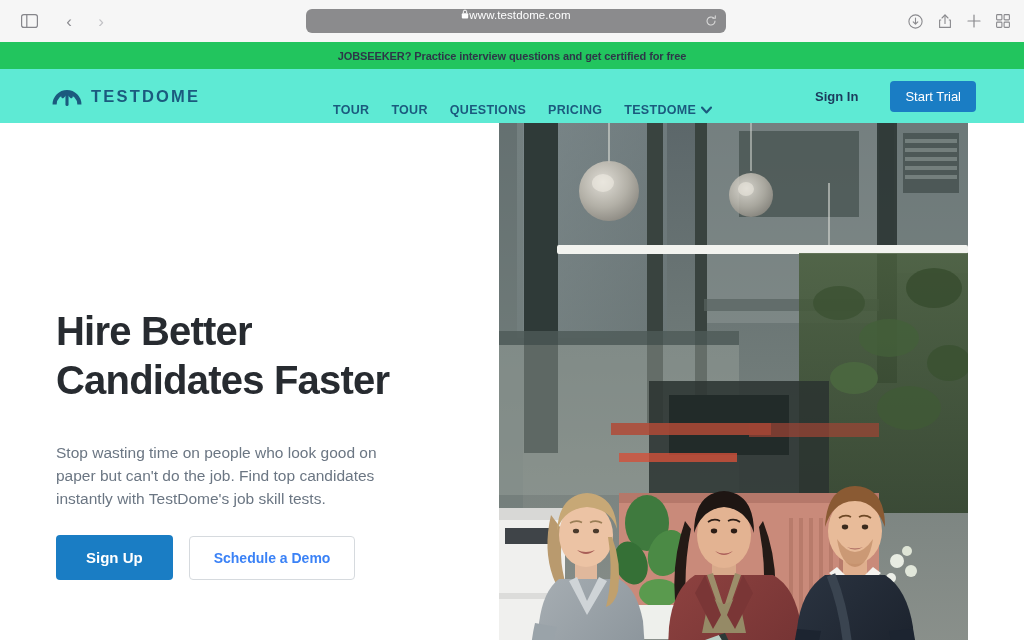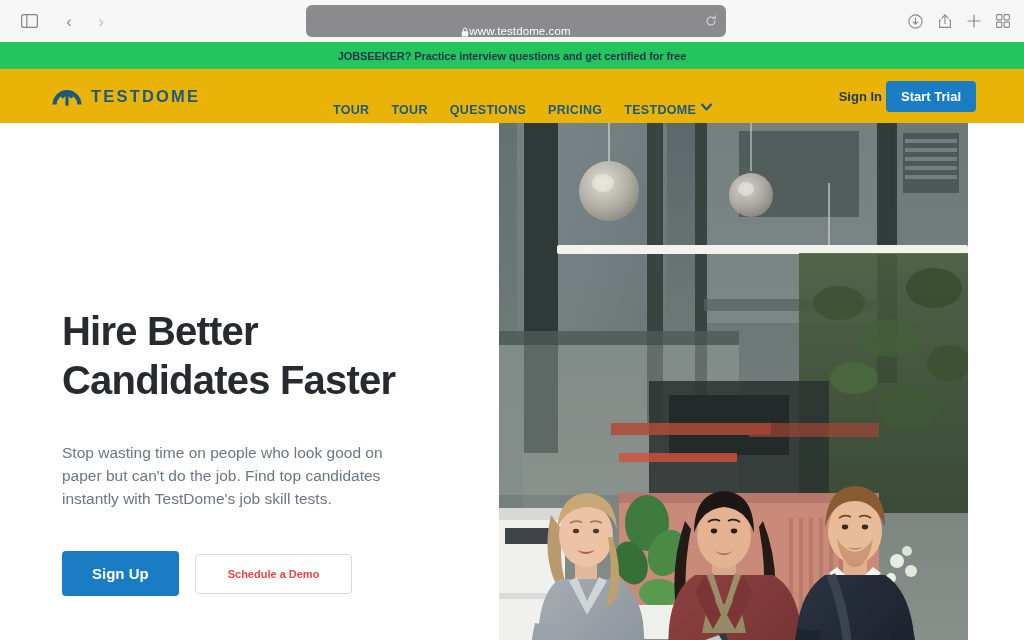--- a/index.html
+++ b/index.html
@@ -33,25 +33,25 @@
   .ext-icons {
     display: flex; align-items: center; gap: 11px;
     margin-left: 196px;
   }
   .ext-icon { width: 17px; height: 19px; display: block; }
 
   .url-bar {
     position: absolute;
     left: 306px;
     width: 420px;
-    height: 32px;
+    height: 24px;
     background: #8b8b8d;
     border-radius: 6px;
     display: flex;
-    align-items: flex-end;
+    align-items: flex-start;
     justify-content: center;
     gap: 0;
   }
   .url-text {
     color: #ffffff;
     font-size: 11.5px;
     letter-spacing: 0.1px;
   }
   .lock-icon { width: 8px; height: 10px; display: block; }
   .reload-icon {
@@ -78,21 +78,21 @@
   .promo-text {
     font-size: 11px;
     font-weight: bold;
     color: #2d3748;
     letter-spacing: -0.1px;
   }
 
   
   .site-header {
     height: 54px;
-    background: #eab308;
+    background: #5eead4;
     display: flex;
     align-items: center;
     padding: 0 48px 0 52px;
     position: relative;
   }
   .logo-wrap { display: flex; align-items: center; gap: 9px; }
   .logo-mark { width: 30px; height: 24px; display: block; }
   .logo-text {
     font-size: 16.5px;
     font-weight: bold;
@@ -107,101 +107,102 @@
     align-items: center;
     gap: 22px;
   }
   .nav-link {
     font-size: 12.5px;
     font-weight: bold;
     color: #1b5a7e;
     letter-spacing: 0.3px;
     text-decoration: none;
     display: flex;
+    align-items: center;
     gap: 5px;
     white-space: nowrap;
     margin-top: 28px;
   }
   .chev { width: 11px; height: 8px; display: block; }
 
   .header-right {
     margin-left: auto;
     display: flex;
     align-items: center;
-    gap: 4px;
+    gap: 32px;
   }
   .signin-link {
     font-size: 13px;
     font-weight: bold;
     color: #1b3a5c;
     text-decoration: none;
   }
   .trial-btn {
     background: #1a7dc4;
     color: #ffffff;
     font-size: 13px;
-    font-weight: bold;
+    font-weight: normal;
     border: none;
     border-radius: 4px;
     padding: 8px 15px;
     cursor: pointer;
     font-family: "Liberation Sans", sans-serif;
   }
 
   
   .hero {
     position: relative;
     height: 517px;
     background: #ffffff;
   }
   .hero-copy {
     position: absolute;
-    left: 62px;
+    left: 56px;
     top: 184px;
     width: 400px;
   }
   .hero-title {
     font-size: 40px;
     font-weight: bold;
     line-height: 1.23;
     color: #272b30;
     letter-spacing: -0.8px;
   }
   .hero-sub {
     margin-top: 37px;
     font-size: 15.5px;
     line-height: 1.48;
     color: #6b7683;
     max-width: 330px;
   }
   .hero-buttons {
-    margin-top: 40px;
+    margin-top: 24px;
     display: flex;
     align-items: center;
     gap: 16px;
   }
   .btn-primary {
     background: #1a7dc4;
     color: #ffffff;
     font-size: 15px;
     font-weight: bold;
     border: none;
     border-radius: 4px;
     padding: 14px 30px;
     cursor: pointer;
     font-family: "Liberation Sans", sans-serif;
   }
   .btn-secondary {
     background: #ffffff;
-    color: #ef4444;
-    font-size: 11px;
+    color: #3b82f6;
+    font-size: 14px;
     font-weight: bold;
     border: 1px solid #d6dade;
     border-radius: 4px;
-    padding: 13px 32px;
+    padding: 13px 24px;
     cursor: pointer;
     font-family: "Liberation Sans", sans-serif;
   }
 
   
   .hero-photo {
     position: absolute;
     left: 499px;
     top: 0px;
     width: 469px;

